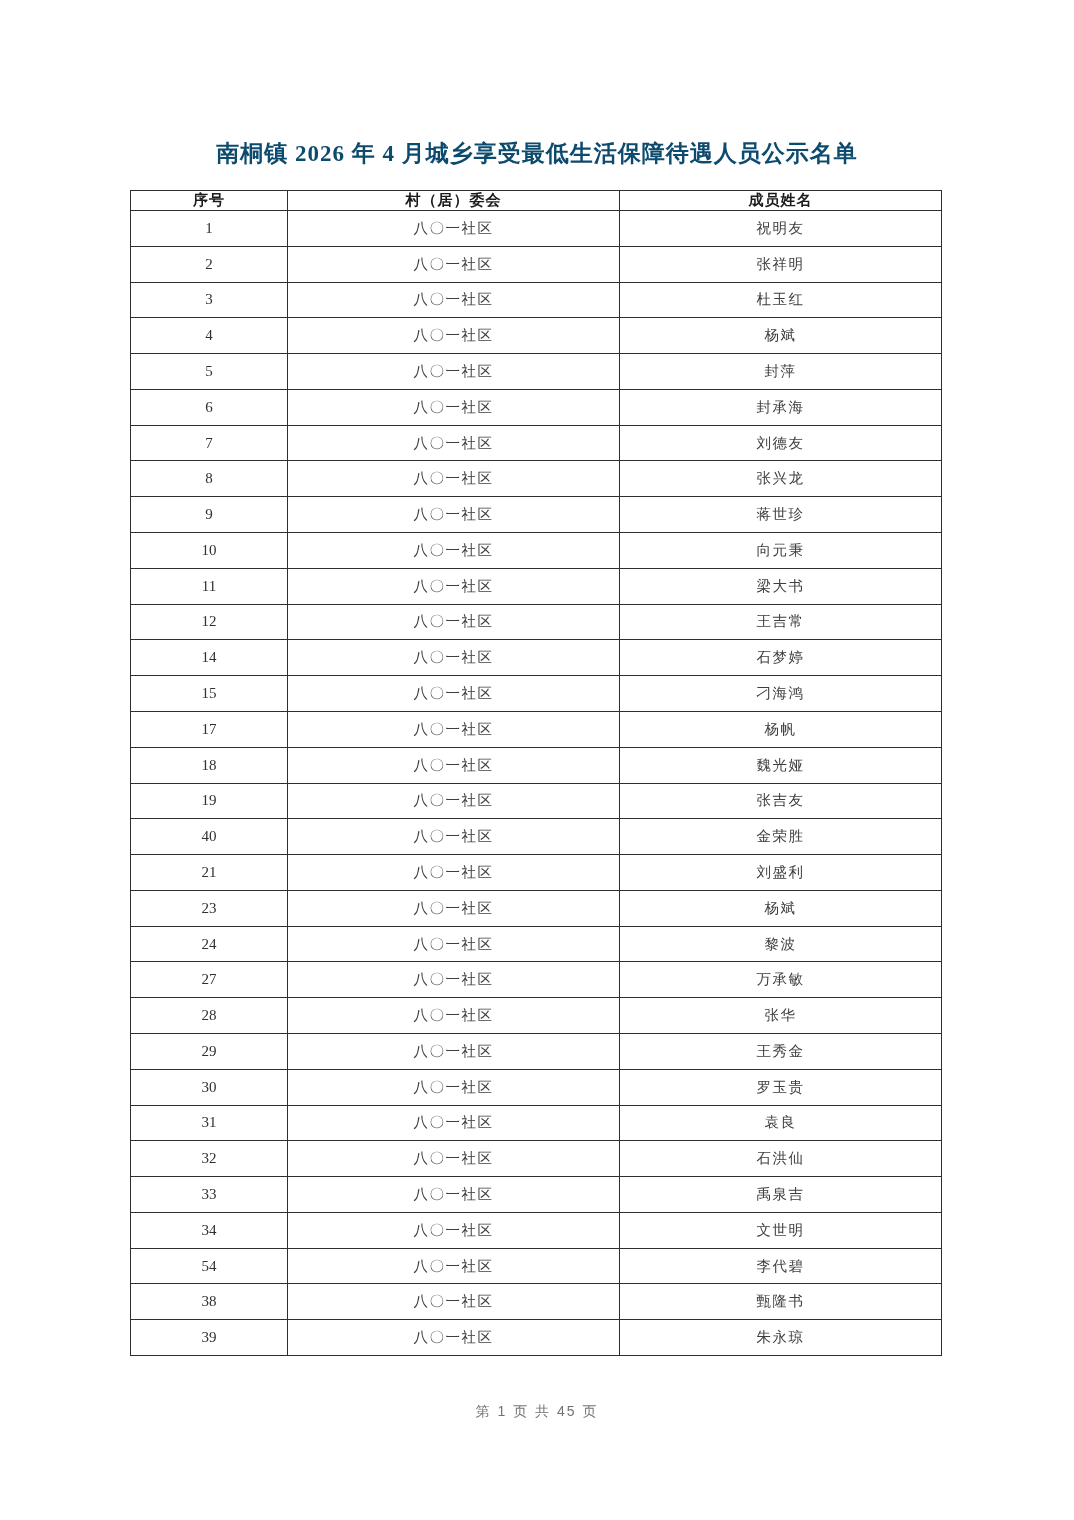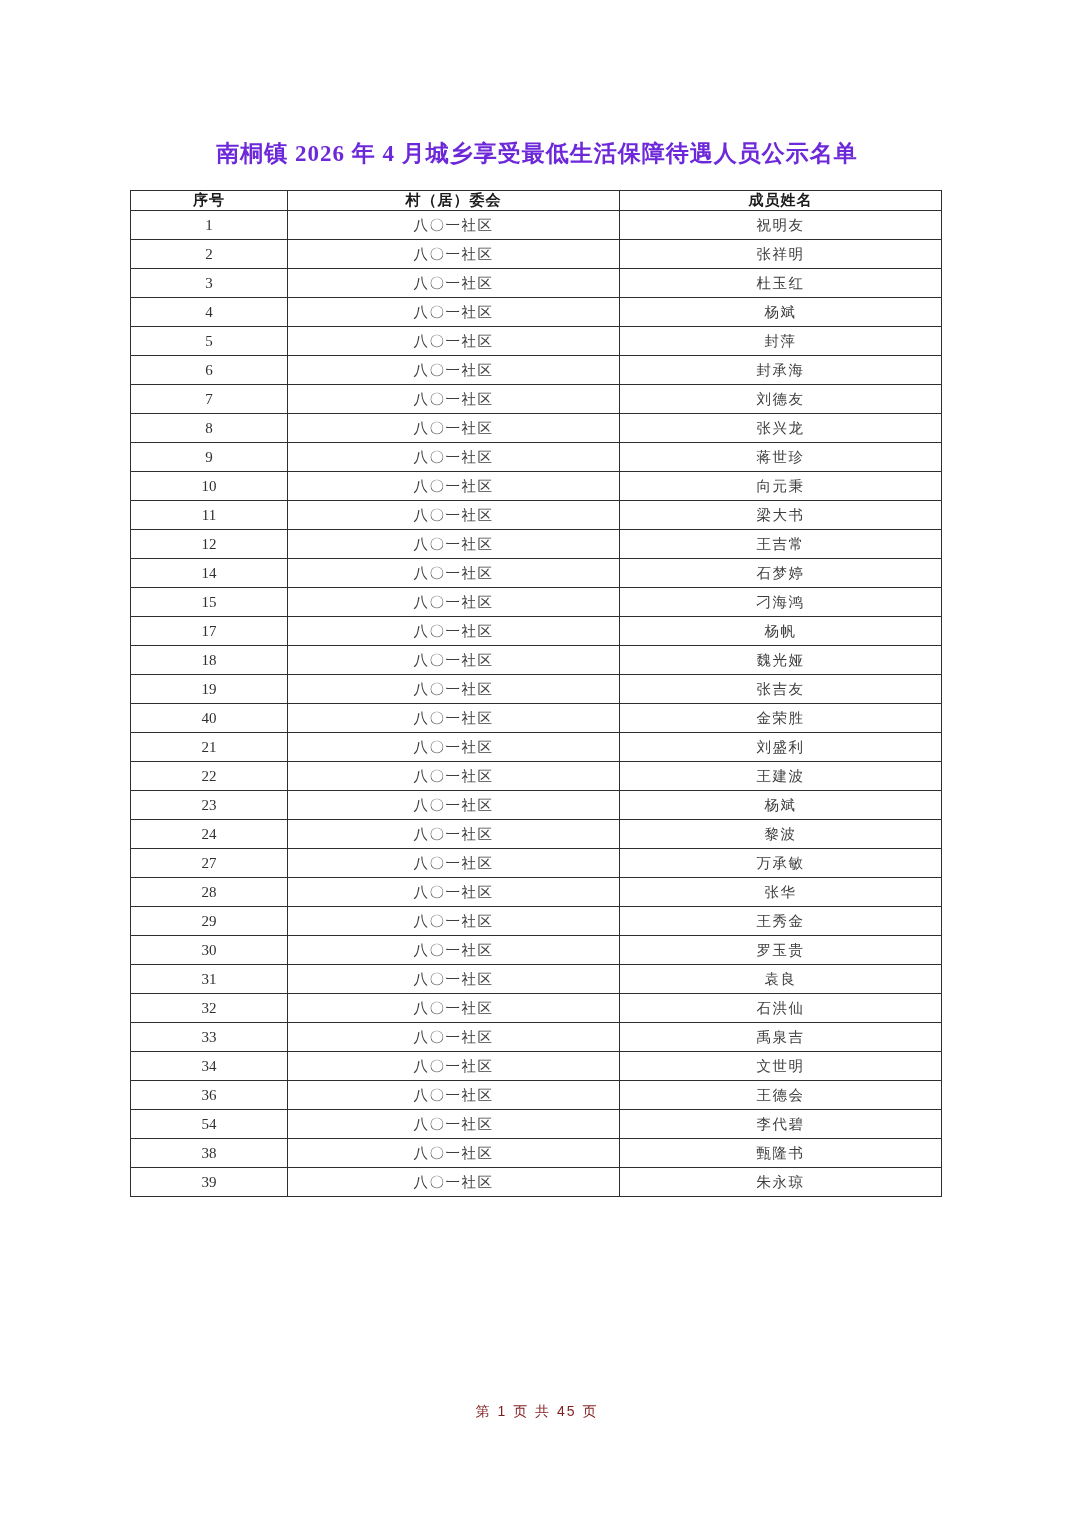--- a/index.html
+++ b/index.html
@@ -15,30 +15,30 @@
     color: #222;
   }
   .doc-title {
     position: absolute;
     top: 138px;
     left: 0;
     width: 100%;
     text-align: center;
     font-size: 23px;
     font-weight: bold;
-    color: #6d28d9;
+    color: #0c4a6e;
     letter-spacing: 1px;
     font-family: "Liberation Serif", serif;
   }
   table.roster {
     position: absolute;
     top: 190px;
     left: 130px;
     width: 811px;
-    height: 1007px;
+    height: 1166px;
     border-collapse: collapse;
     table-layout: fixed;
   }
   table.roster th,
   table.roster td {
     border: 1px solid #2e2e2e;
     text-align: center;
     vertical-align: middle;
     padding: 0;
     overflow: hidden;
@@ -62,21 +62,21 @@
     font-size: 15px;
     color: #303030;
   }
   .page-footer {
     position: absolute;
     top: 1403px;
     left: 0;
     width: 100%;
     text-align: center;
     font-size: 14px;
-    color: #7f1d1d;
+    color: #737373;
     font-family: "Liberation Sans", sans-serif;
     letter-spacing: 2px;
   }
 </style>
 </head>
 <body>
 
 <div class="doc-title">南桐镇 2026 年 4 月城乡享受最低生活保障待遇人员公示名单</div>
 
 <table class="roster">
@@ -202,25 +202,20 @@
     <td>八〇一社区</td>
     <td>金荣胜</td>
   </tr>
 
   <tr>
     <td class="num-cell">21</td>
     <td>八〇一社区</td>
     <td>刘盛利</td>
   </tr>
 
-  <tr>
-    <td class="num-cell">22</td>
-    <td>八〇一社区</td>
-    <td>王建波</td>
-  </tr>
 
   <tr>
     <td class="num-cell">23</td>
     <td>八〇一社区</td>
     <td>杨斌</td>
   </tr>
 
   <tr>
     <td class="num-cell">24</td>
     <td>八〇一社区</td>
@@ -271,25 +266,20 @@
     <td>禹泉吉</td>
   </tr>
 
   <tr>
     <td class="num-cell">34</td>
     <td>八〇一社区</td>
     <td>文世明</td>
   </tr>
 
 
-  <tr>
-    <td class="num-cell">36</td>
-    <td>八〇一社区</td>
-    <td>王德会</td>
-  </tr>
 
   <tr>
     <td class="num-cell">54</td>
     <td>八〇一社区</td>
     <td>李代碧</td>
   </tr>
 
   <tr>
     <td class="num-cell">38</td>
     <td>八〇一社区</td>

